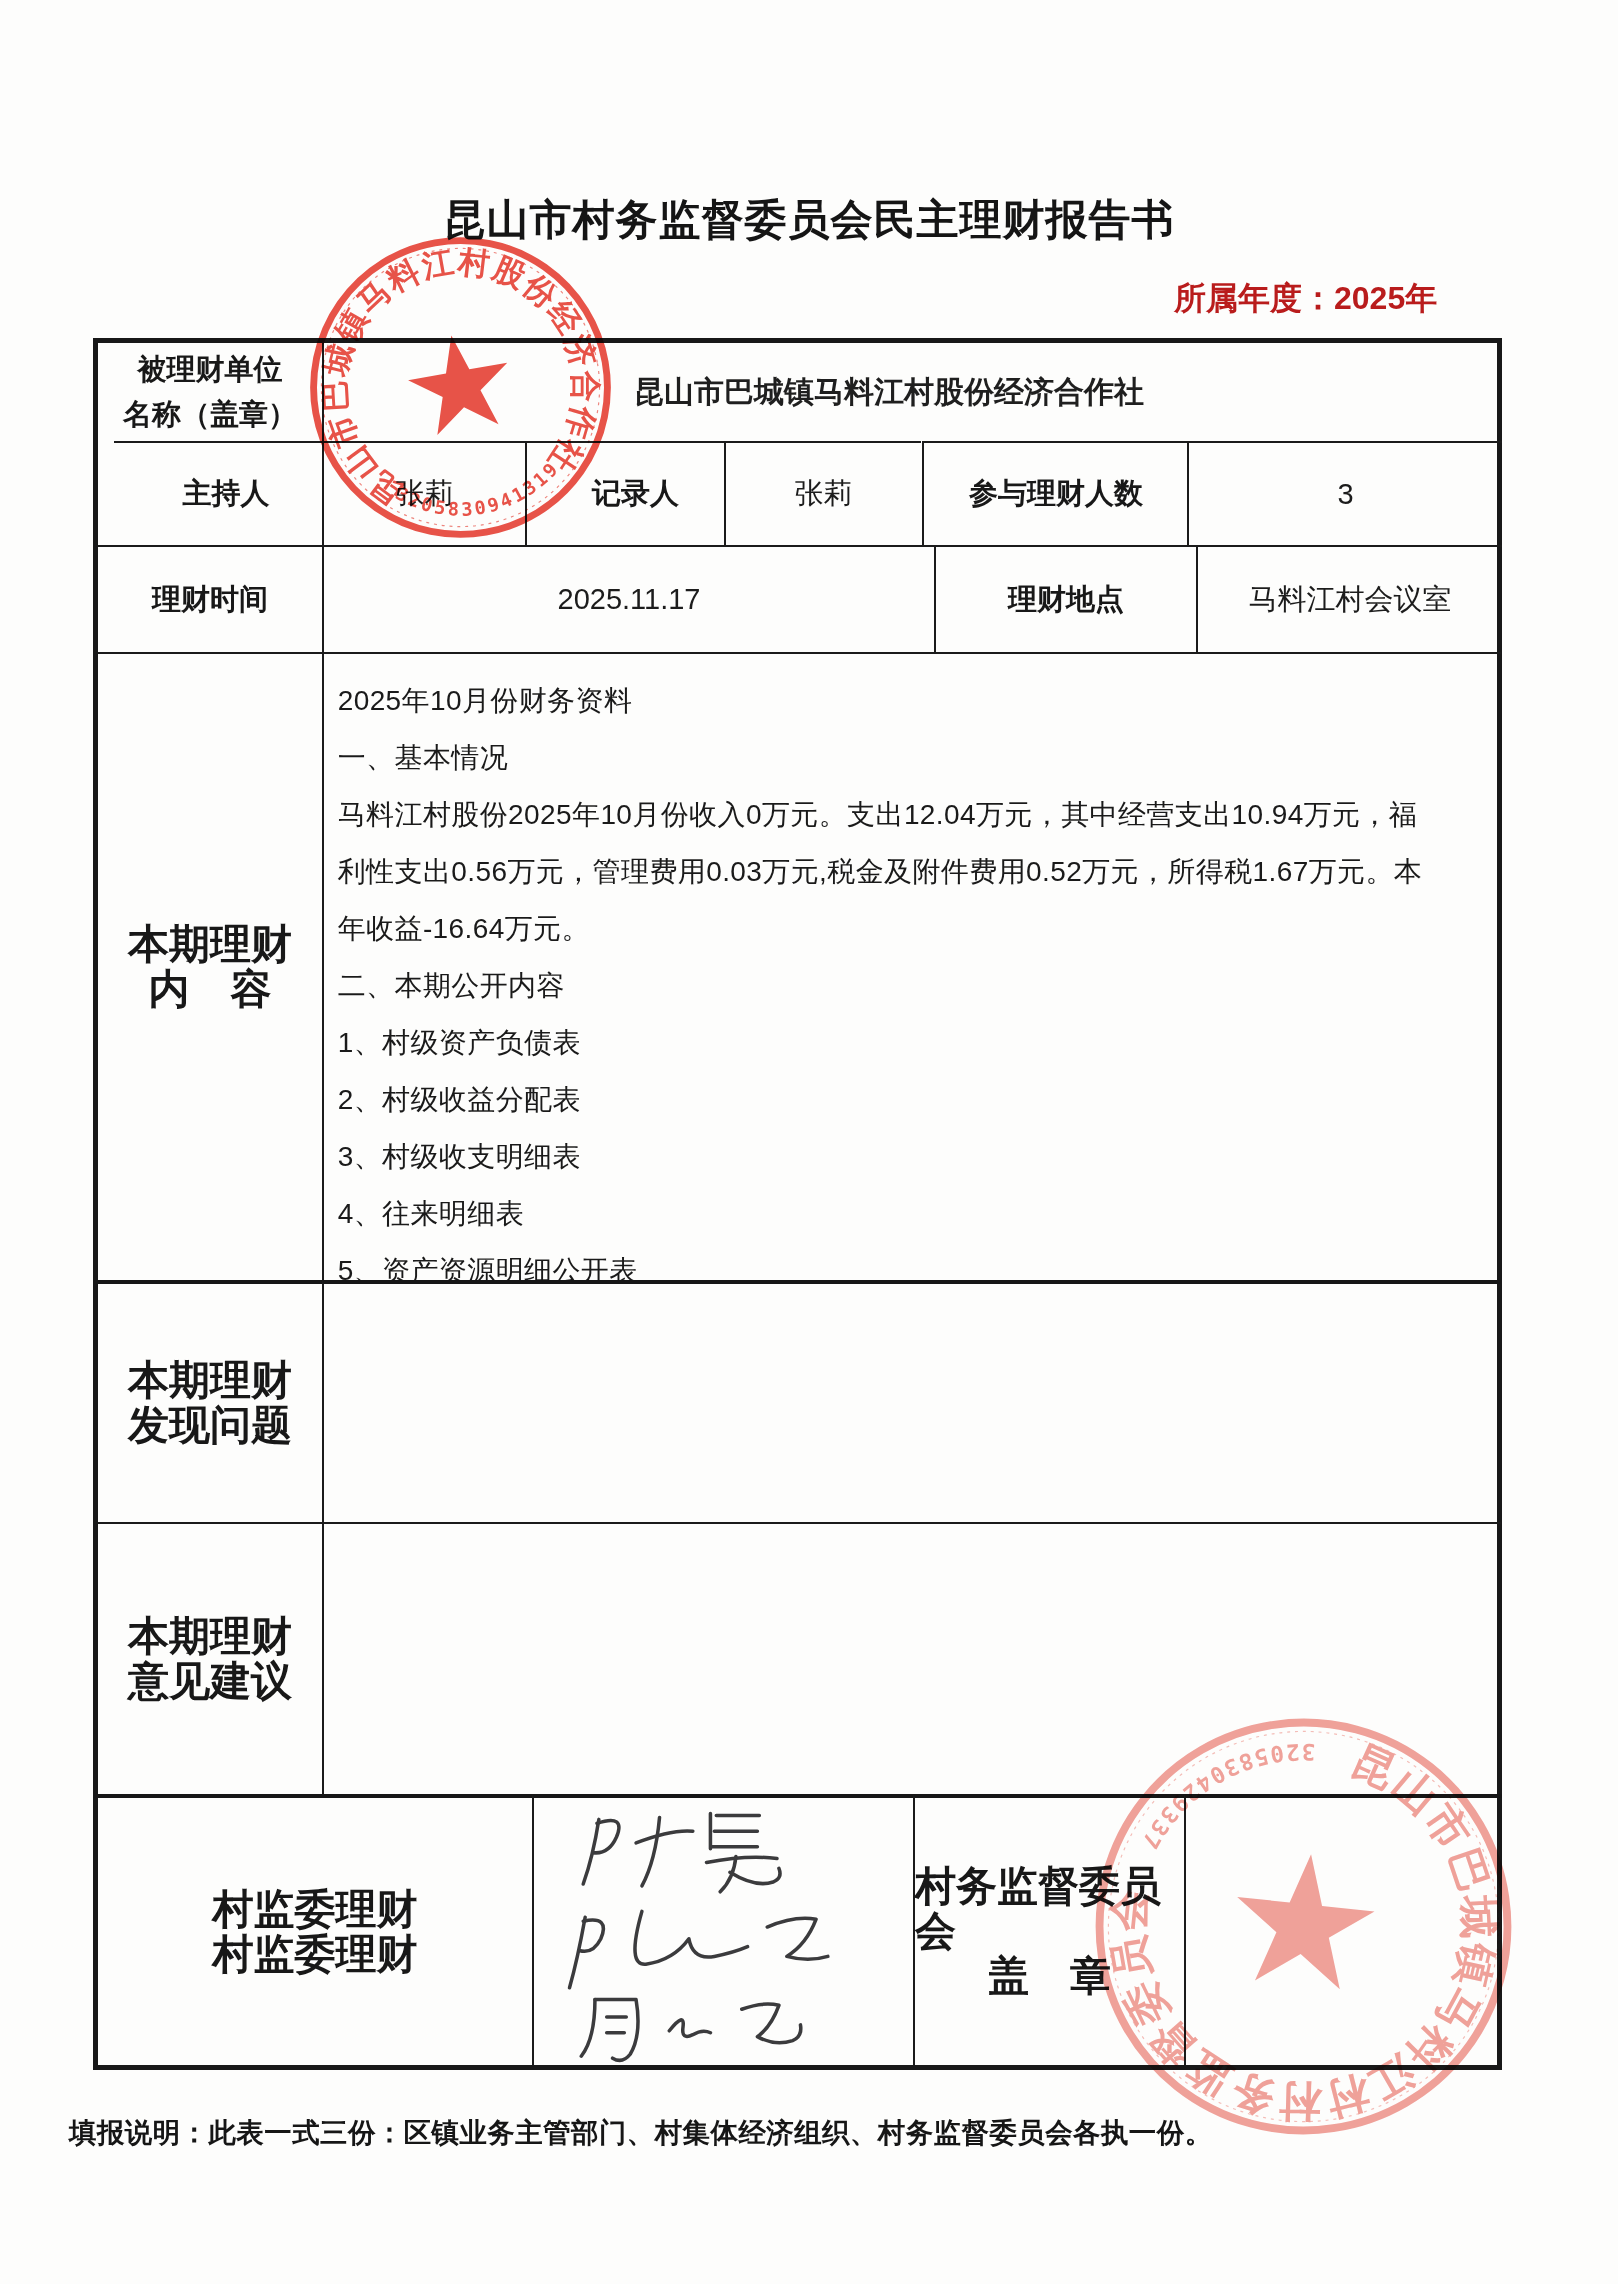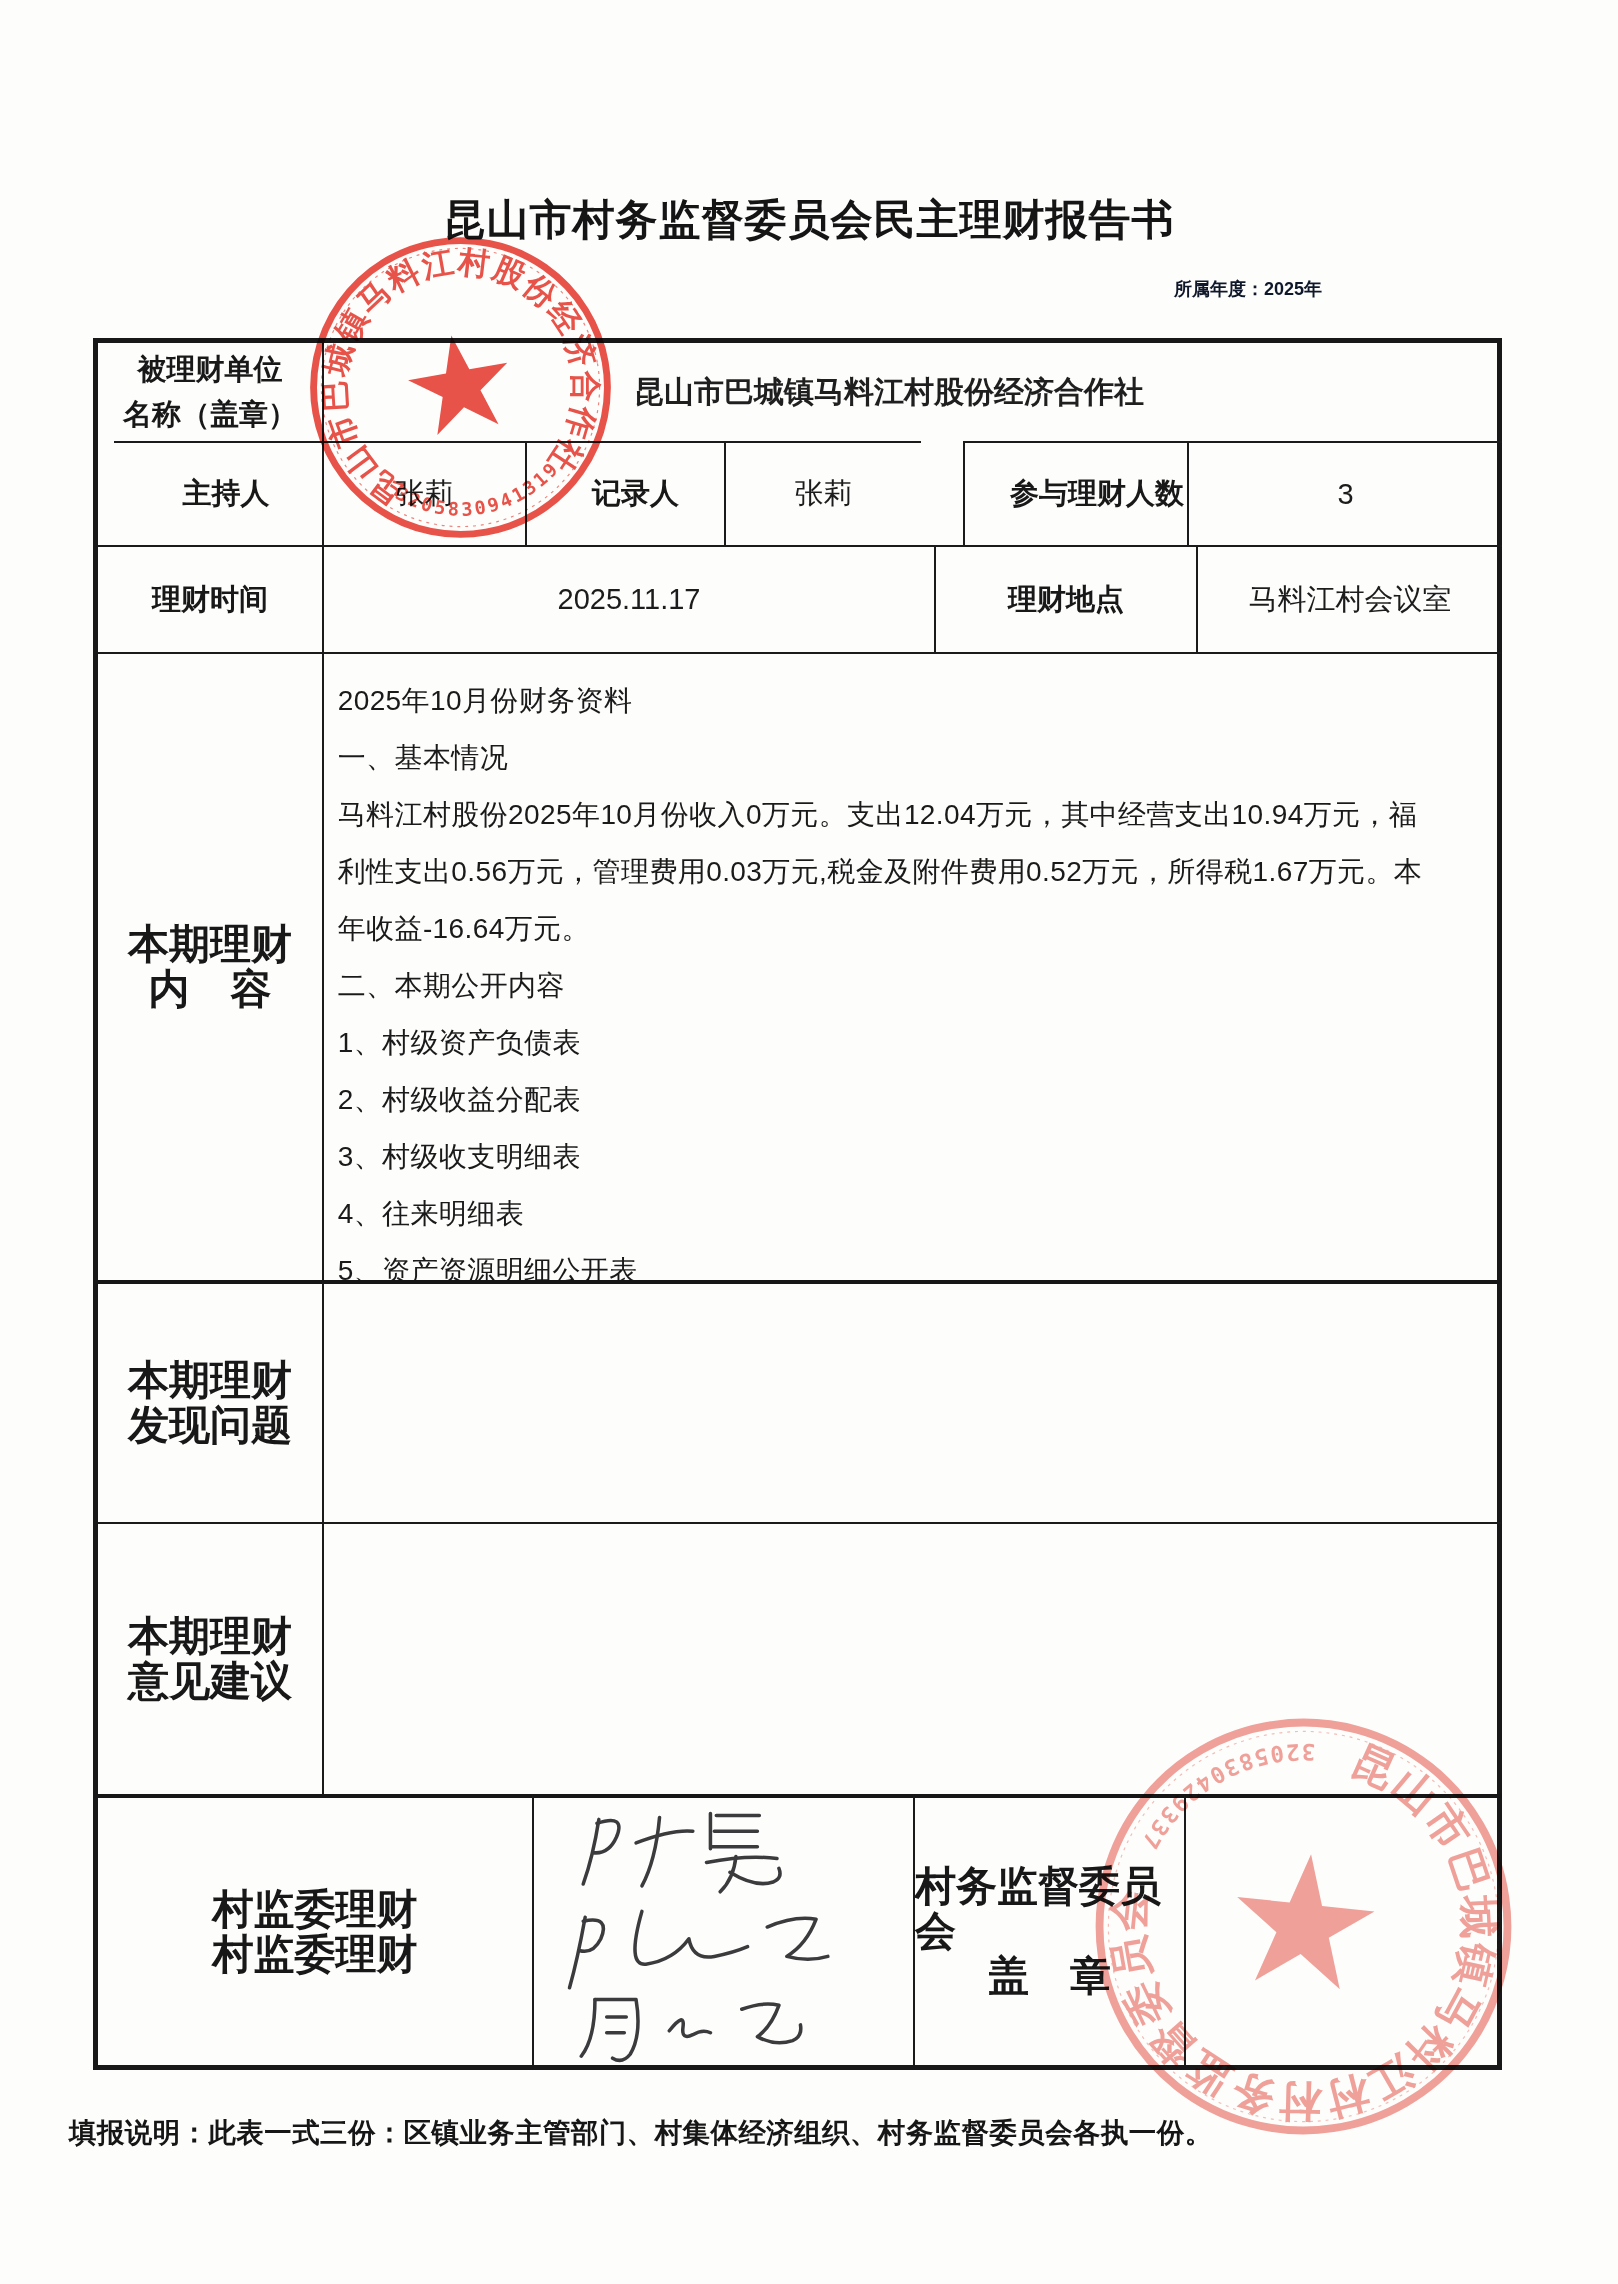--- a/index.html
+++ b/index.html
@@ -8,21 +8,21 @@
     background:#fdfdfc;
     font-family:"Liberation Sans", sans-serif;
     color:#1f1f1f;overflow:hidden;
   }
   .abs{position:absolute;}
   .page-title{
     left:0;top:192px;width:1618px;text-align:center;
     font-size:42px;font-weight:700;letter-spacing:1px;color:#151515;
   }
   .year-line{
-    left:1174px;top:277px;font-size:18px;font-weight:700;color:#0f172a;
+    left:1174px;top:277px;font-size:32px;font-weight:700;color:#b91c1c;
   }
   
   .sheet{
     left:93px;top:338px;width:1409px;height:1732px;
     border:5.9px solid #181818;box-sizing:border-box;
   }
   .cell{
     position:absolute;box-sizing:border-box;
     display:flex;align-items:center;justify-content:center;
     flex-direction:column;
@@ -76,21 +76,21 @@
     </div>
   <div class="cell bt bl f30 val" style="left:224px;top:98px;width:203px;height:104px;">
       <span>张莉</span>
     </div>
   <div class="cell bt bl f30 lbl" style="left:427px;top:98px;width:219px;height:104px;">
       <span>记录人</span>
     </div>
   <div class="cell bt bl f30 val" style="left:626px;top:98px;width:197px;height:104px;">
       <span>张莉</span>
     </div>
-  <div class="cell bt bl f30 lbl" style="left:865px;top:98px;width:266px;height:104px;">
+  <div class="cell bt bl f30 lbl" style="left:824px;top:98px;width:266px;height:104px;">
       <span>参与理财人数</span>
     </div>
   <div class="cell bt bl f30 val" style="left:1089px;top:98px;width:315px;height:104px;">
       <span>3</span>
     </div>
 
   <div class="cell bt f30 lbl" style="left:0;top:202px;width:224px;height:107px;">
       <span>理财时间</span>
     </div>
   <div class="cell bt bl f30 val" style="left:224px;top:202px;width:612px;height:107px;">

